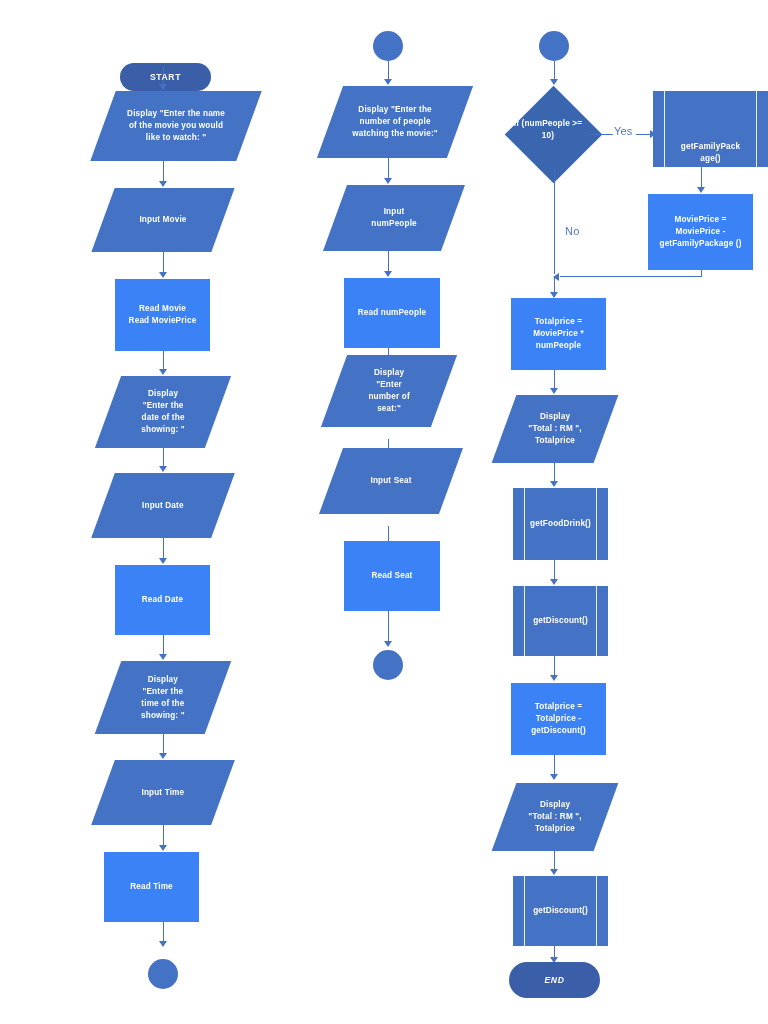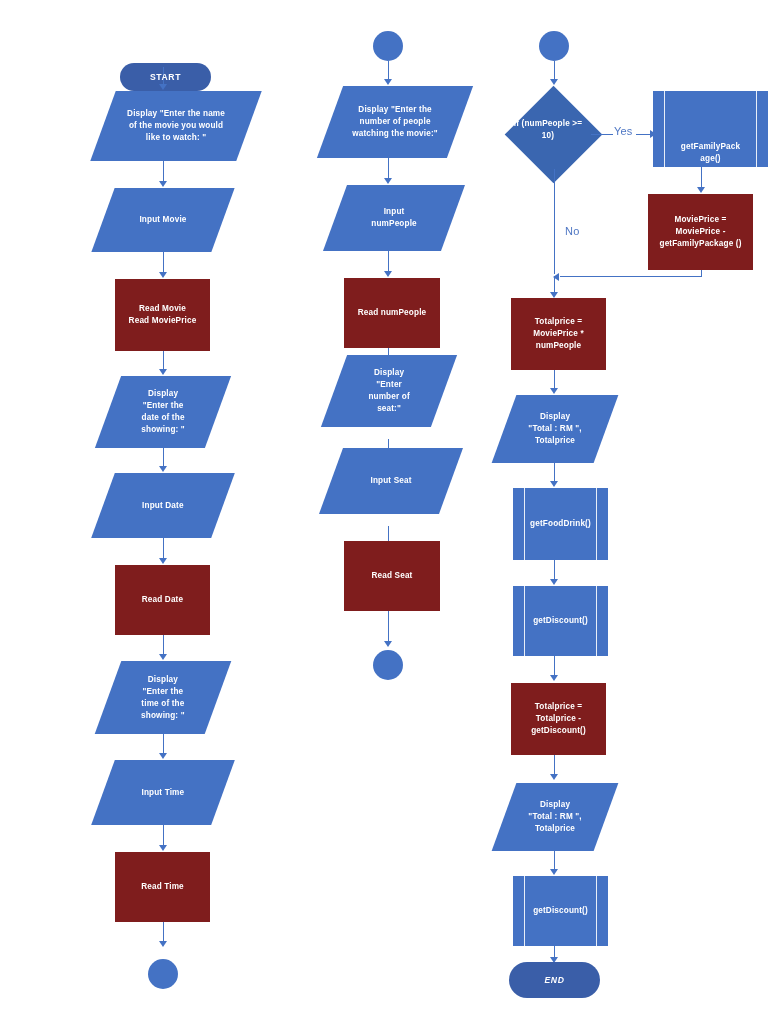--- a/index.html
+++ b/index.html
@@ -40,21 +40,21 @@
     border-radius: 999px;
     font-size: 8.6px;
     letter-spacing: .6px;
   }
   
   .n-connector {
     background: #4472c4;
     border-radius: 50%;
   }
   
-  .n-process { background: #7f1d1d; }
+  .n-process { background: #3b82f6; }
 
   
   .n-predefined { background: #4472c4; }
   .n-predefined::before,
   .n-predefined::after {
     content: "";
     position: absolute;
     top: 0; bottom: 0;
     width: 1.3px;
     background: #e8eef8;
@@ -180,21 +180,21 @@
   </div>
   <div class="vline" style="left:162.5px; top:734px; height:23px;"></div>
   <div class="arrow down" style="left:159px; top:753px;"></div>
 
   <div class="node n-data" style="left:103px; top:760px; width:120px; height:65px;">
     <span class="txt">Input Time</span>
   </div>
   <div class="vline" style="left:162.5px; top:825px; height:24px;"></div>
   <div class="arrow down" style="left:159px; top:845px;"></div>
 
-  <div class="node n-process" style="left:115px; top:852px; width:95px; height:70px;">
+  <div class="node n-process" style="left:104px; top:852px; width:95px; height:70px;">
     <span class="txt">Read Time</span>
   </div>
   <div class="vline" style="left:162.5px; top:922px; height:23px;"></div>
   <div class="arrow down" style="left:159px; top:941px;"></div>
 
   <div class="node n-connector" style="left:148px; top:959px; width:30px; height:30px;">
     <span class="txt"></span>
   </div>
 
   <div class="node n-connector" style="left:373px; top:31px; width:30px; height:30px;">

